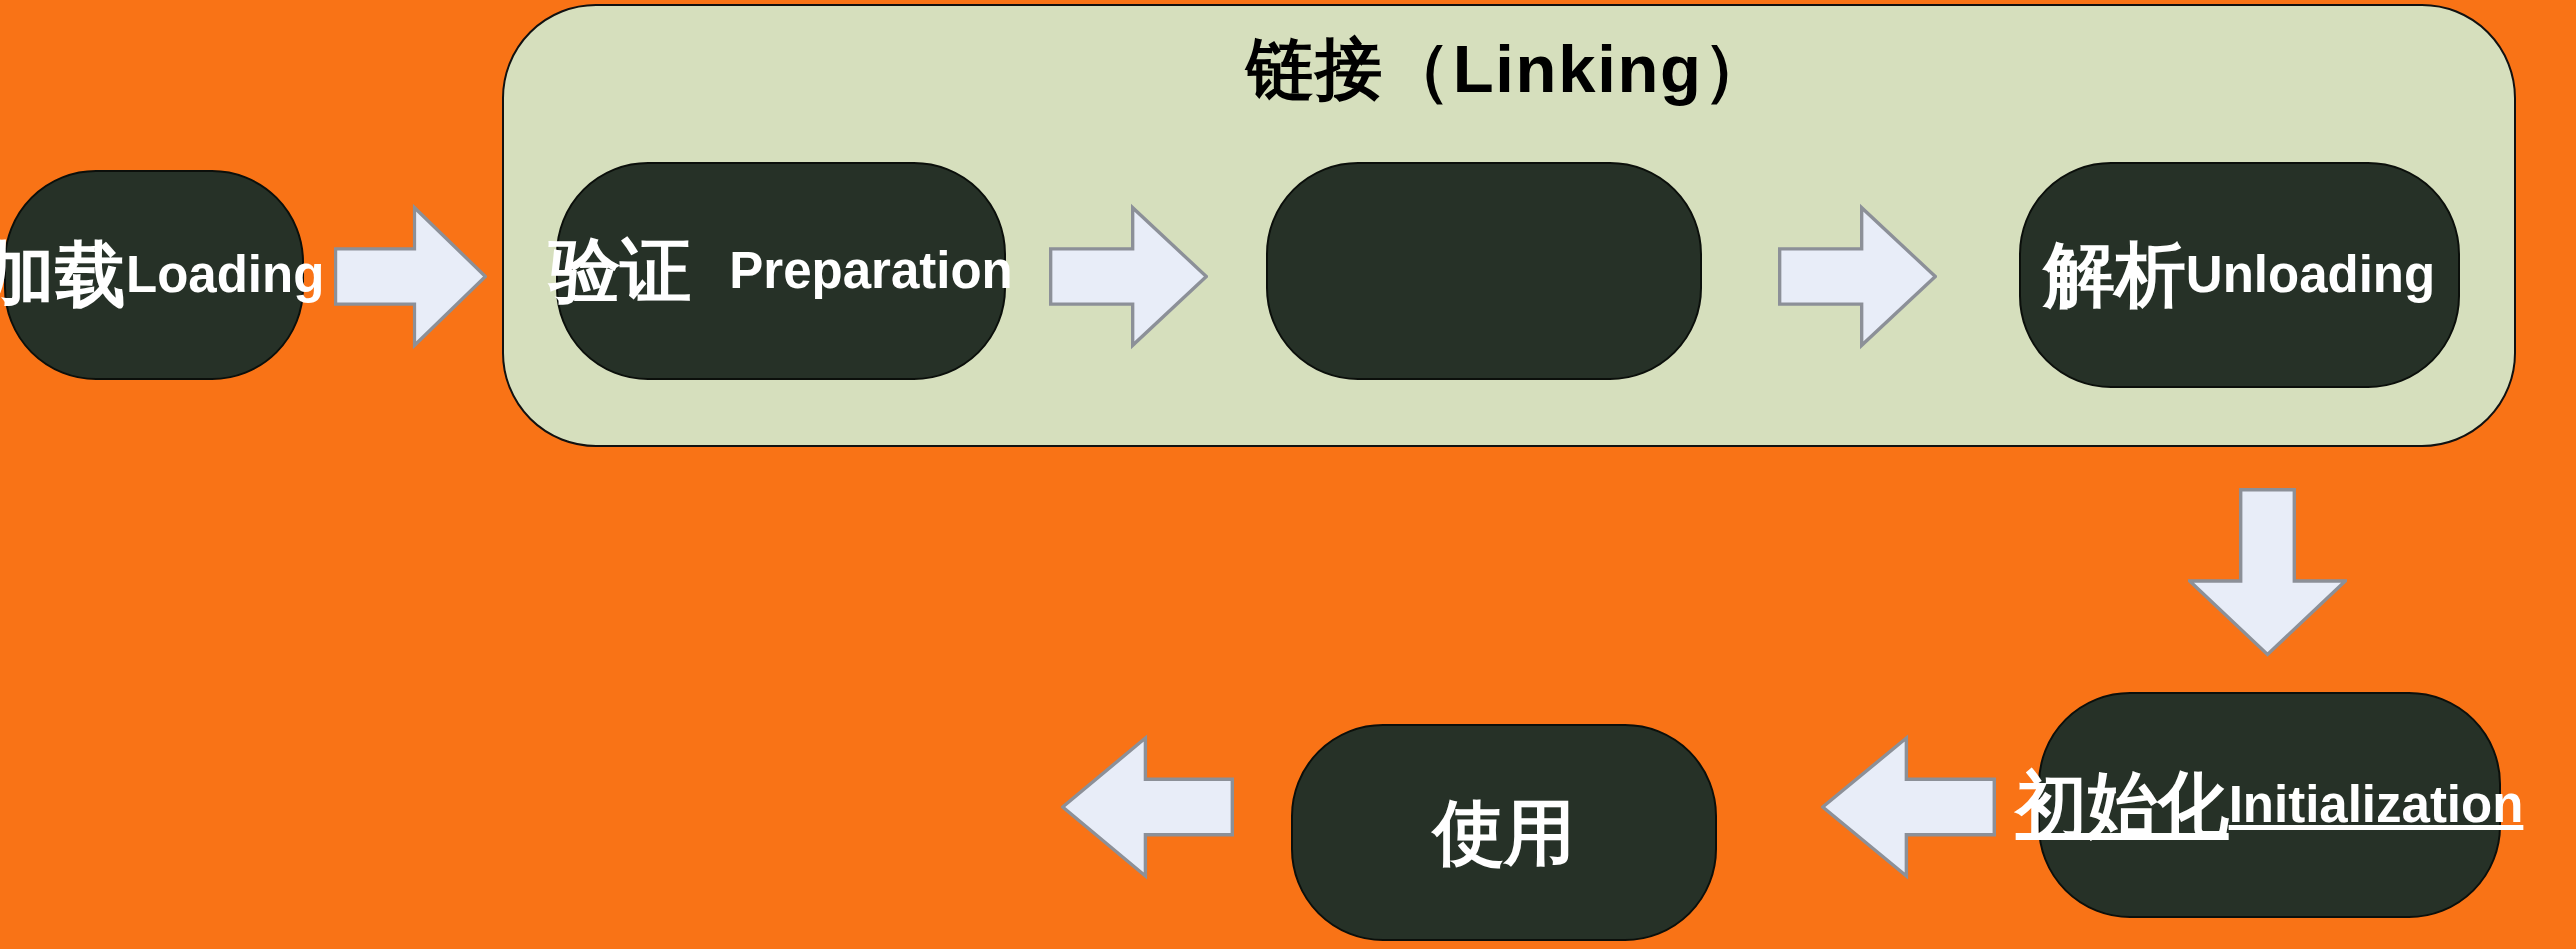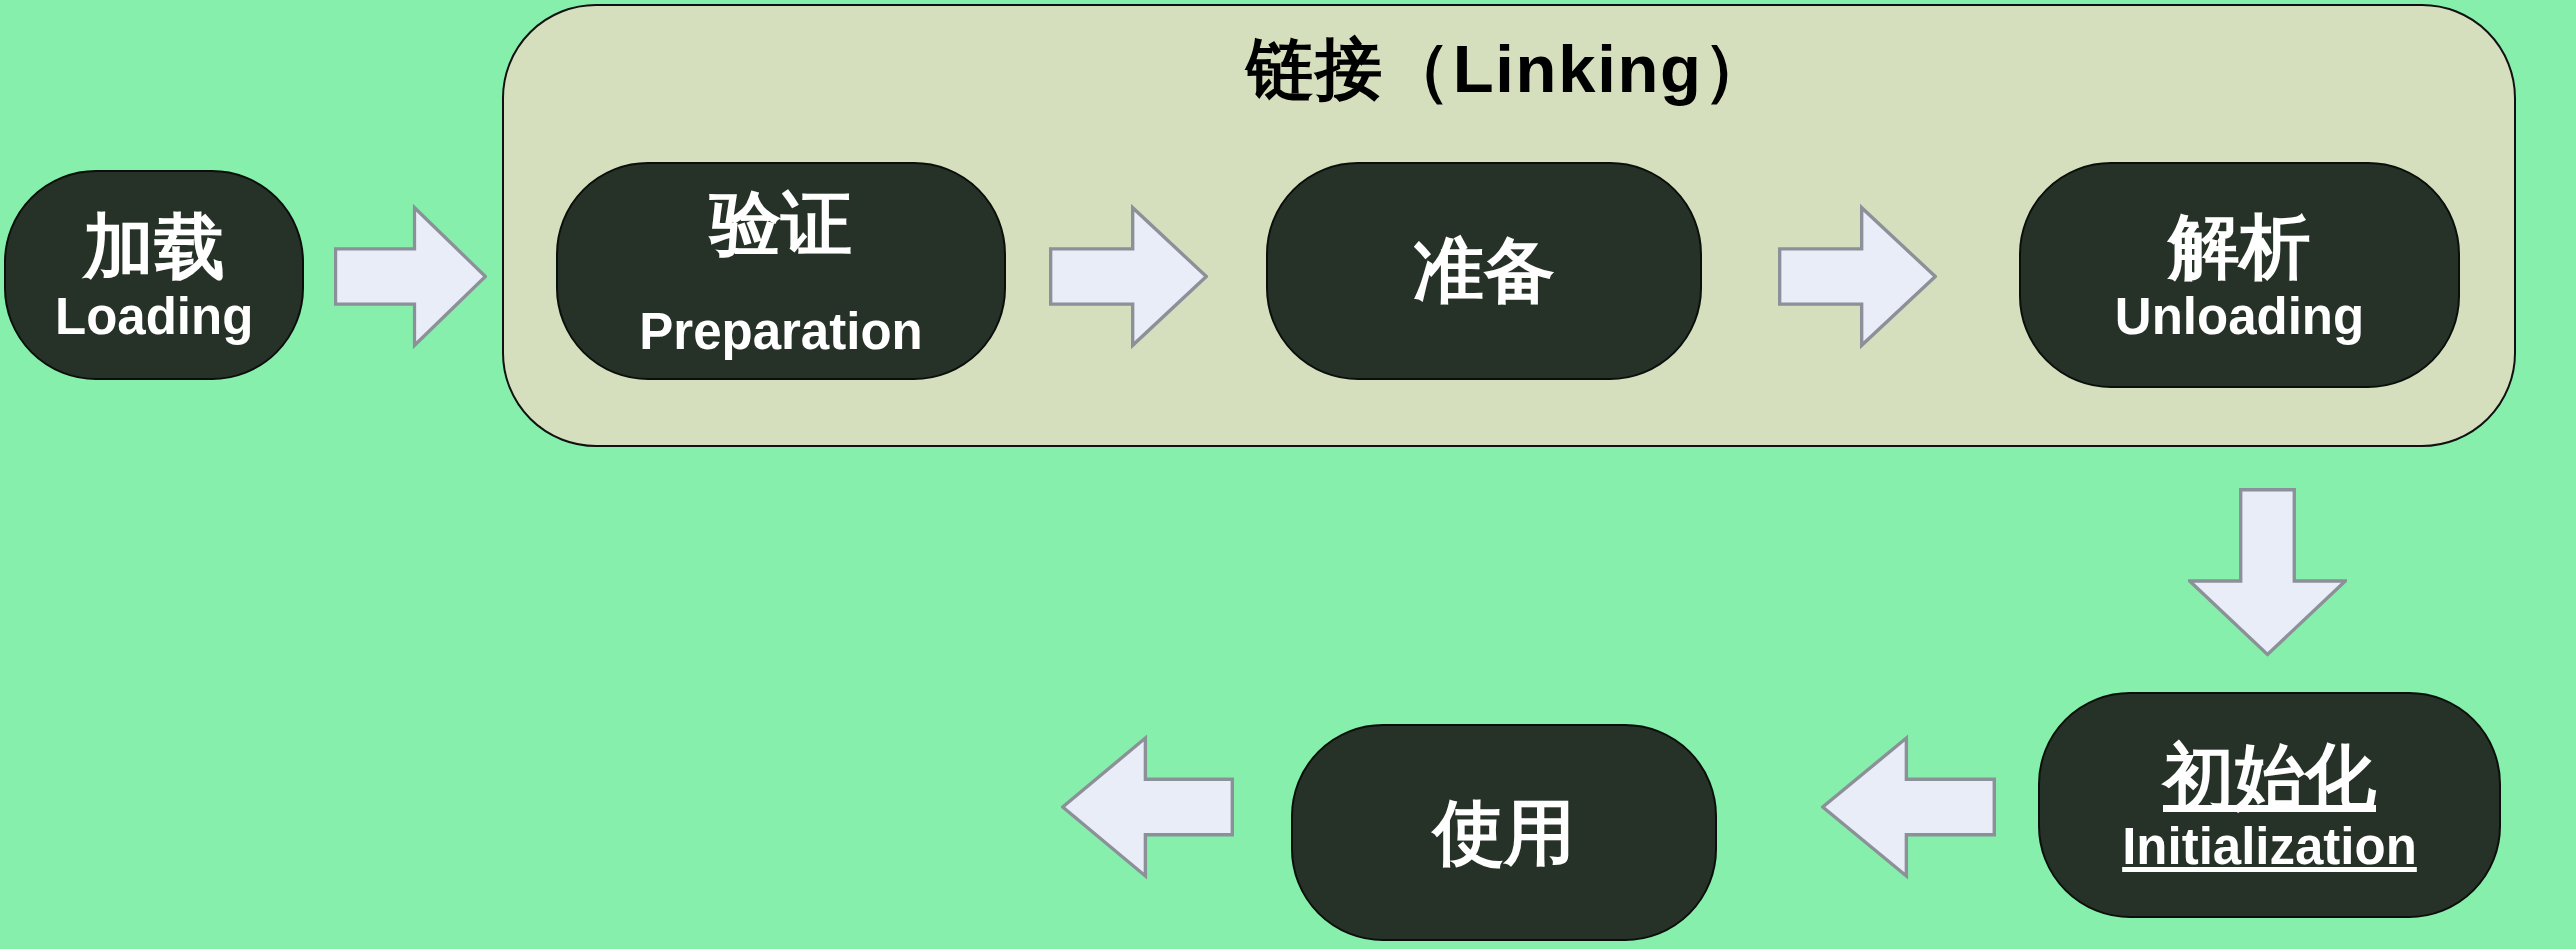--- a/index.html
+++ b/index.html
@@ -1,19 +1,19 @@
 <!DOCTYPE html>
 <html style="font-size:13.4px"><head>
 <meta charset="utf-8">
 <style>
   html,body{margin:0;padding:0;background:#ffffff;}
   .canvas{
     position:relative;
     width:2576px;height:949px;
-    background:#86efac;
+    background:#f97316;
     font-family:"Liberation Sans","DejaVu Sans",sans-serif;
     overflow:hidden;
   }
   
   .group-box{
     position:absolute;
     left:502px;top:4.2px;width:2014px;height:443px;
     background:#d6dfbd;
     border:2.5px solid #111111;
     border-radius:94px;
@@ -29,21 +29,21 @@
     letter-spacing:1.7px;
   }
   
   .node{
     position:absolute;
     background:#263127;
     border:2.5px solid #0b0f0b;
     border-radius:92px;
     box-sizing:border-box;
     display:flex;
-    flex-direction:column;
+    flex-direction:row;
     align-items:center;
     justify-content:center;
     color:#ffffff;
     text-align:right;
   }
   .node .zh{
     font-size:71px;
     font-weight:700;
     line-height:1.18;
     white-space:nowrap;
@@ -92,21 +92,20 @@
     <div class="zh">加载</div>
     <div class="en">Loading</div>
   </div>
 
   <div class="node node-verification">
     <div class="zh">验证</div>
     <div class="en">Preparation</div>
   </div>
 
   <div class="node node-preparation">
-    <div class="zh">准备</div>
   </div>
 
   <div class="node node-resolution">
     <div class="zh">解析</div>
     <div class="en">Unloading</div>
   </div>
 
   <div class="node node-initialization">
     <div class="zh">初始化</div>
     <div class="en">Initialization</div>

